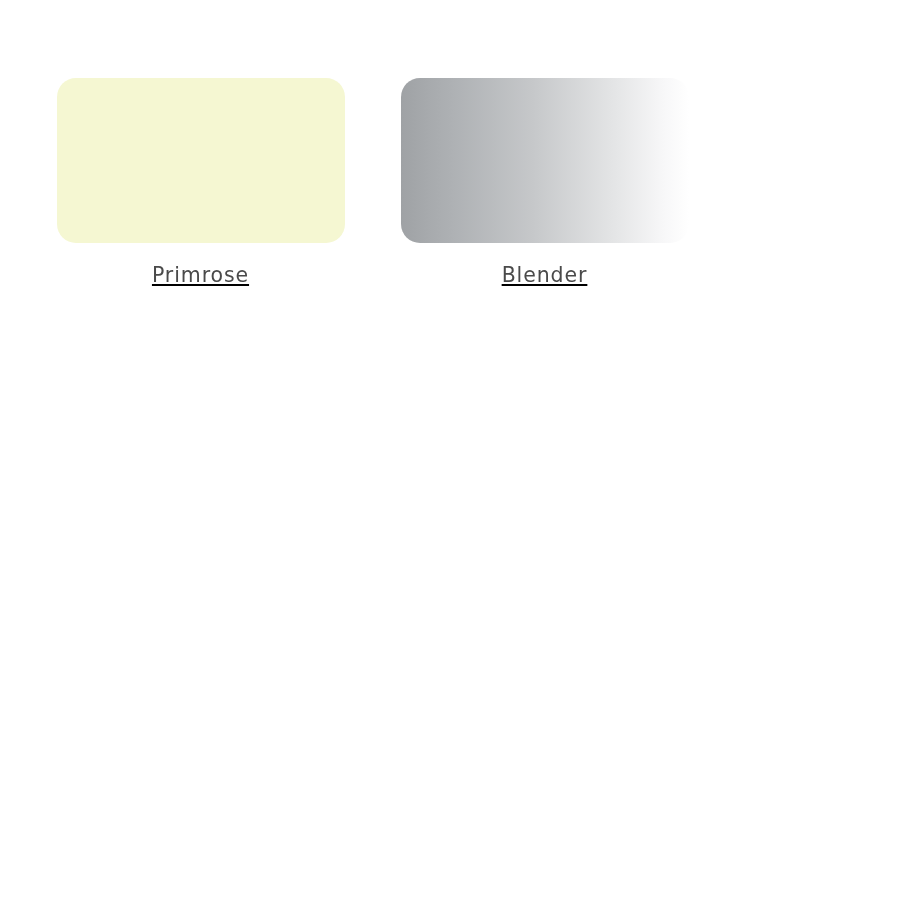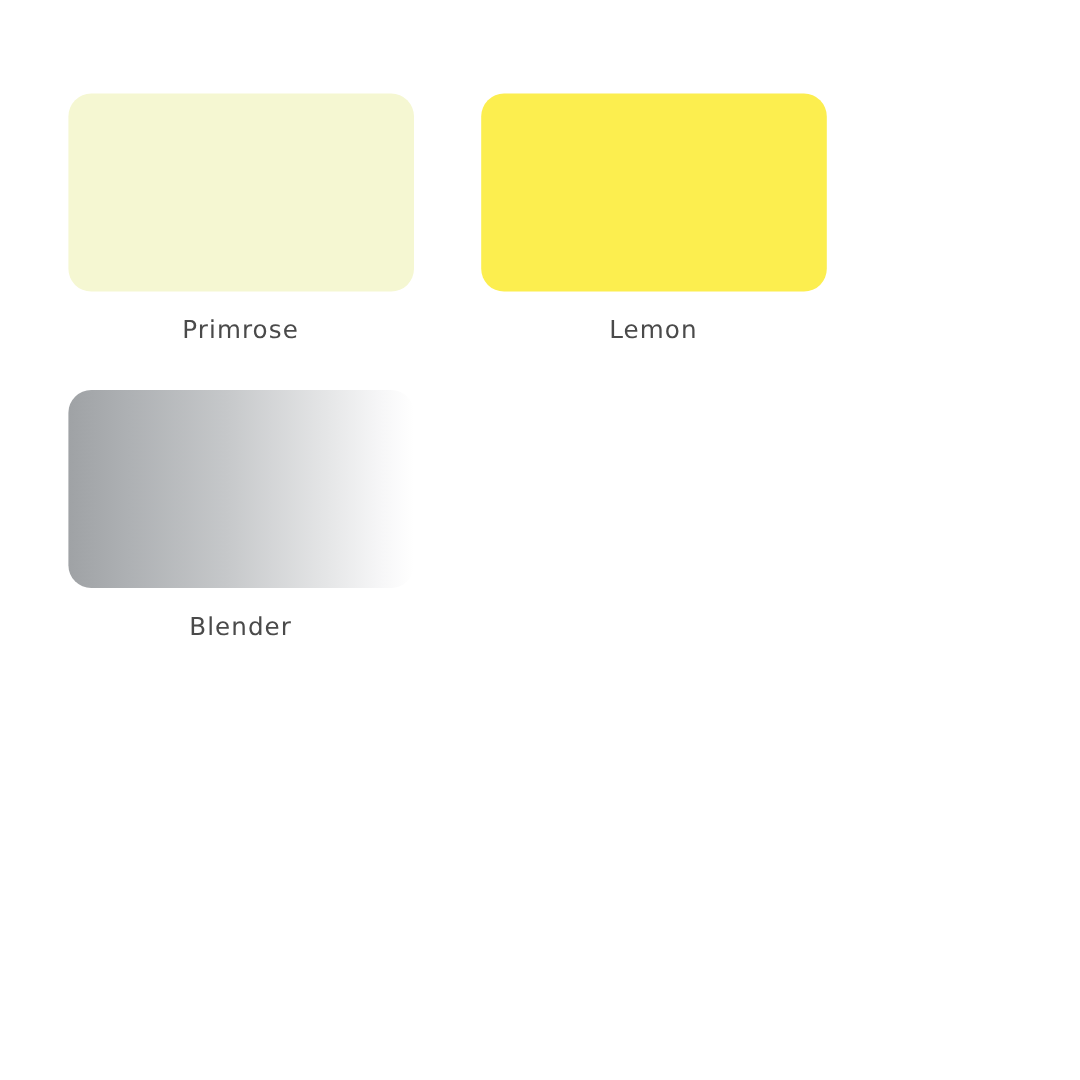--- a/index.html
+++ b/index.html
@@ -20,20 +20,21 @@
     height: 900px;
     box-sizing: border-box;
     padding: 78px 120px 80px 130px;
     display: grid;
     grid-template-columns: 288px 288px;
     grid-template-rows: 1fr 1fr 1fr;
     column-gap: 56px;
     row-gap: 0px;
     align-content: start;
     justify-content: center;
+    text-decoration: underline;
   }
 
   .swatch-cell {
     display: flex;
     flex-direction: column;
     align-items: center;
     justify-content: flex-start;
   }
 
   .swatch-chip {
@@ -58,24 +59,20 @@
 <body style="background: rgb(255, 255, 255);">
 
 <div id="swatch-chart">
 
   <div class="swatch-cell">
     <div class="swatch-chip" style="background: rgb(245, 247, 210); border-radius: 19px;"></div>
     <div class="swatch-label" style="color: rgb(74, 74, 74);">Primrose</div>
   </div>
 
 
-  <div class="swatch-cell">
-    <div class="swatch-chip" style="background: rgb(252, 238, 79); border-radius: 19px;"></div>
-    <div class="swatch-label" style="color: rgb(74, 74, 74);">Lemon</div>
-  </div>
 
 
 
   <div class="swatch-cell">
     <div class="swatch-chip" style="background: linear-gradient(to right, rgb(159, 162, 165) 0%, rgb(174, 177, 180) 18%, rgb(198, 200, 202) 46%, rgb(228, 229, 230) 74%, rgb(247, 247, 248) 91%, rgb(255, 255, 255) 100%); border-radius: 19px;"></div>
     <div class="swatch-label" style="color: rgb(74, 74, 74);">Blender</div>
   </div>
 
 </div>
 

